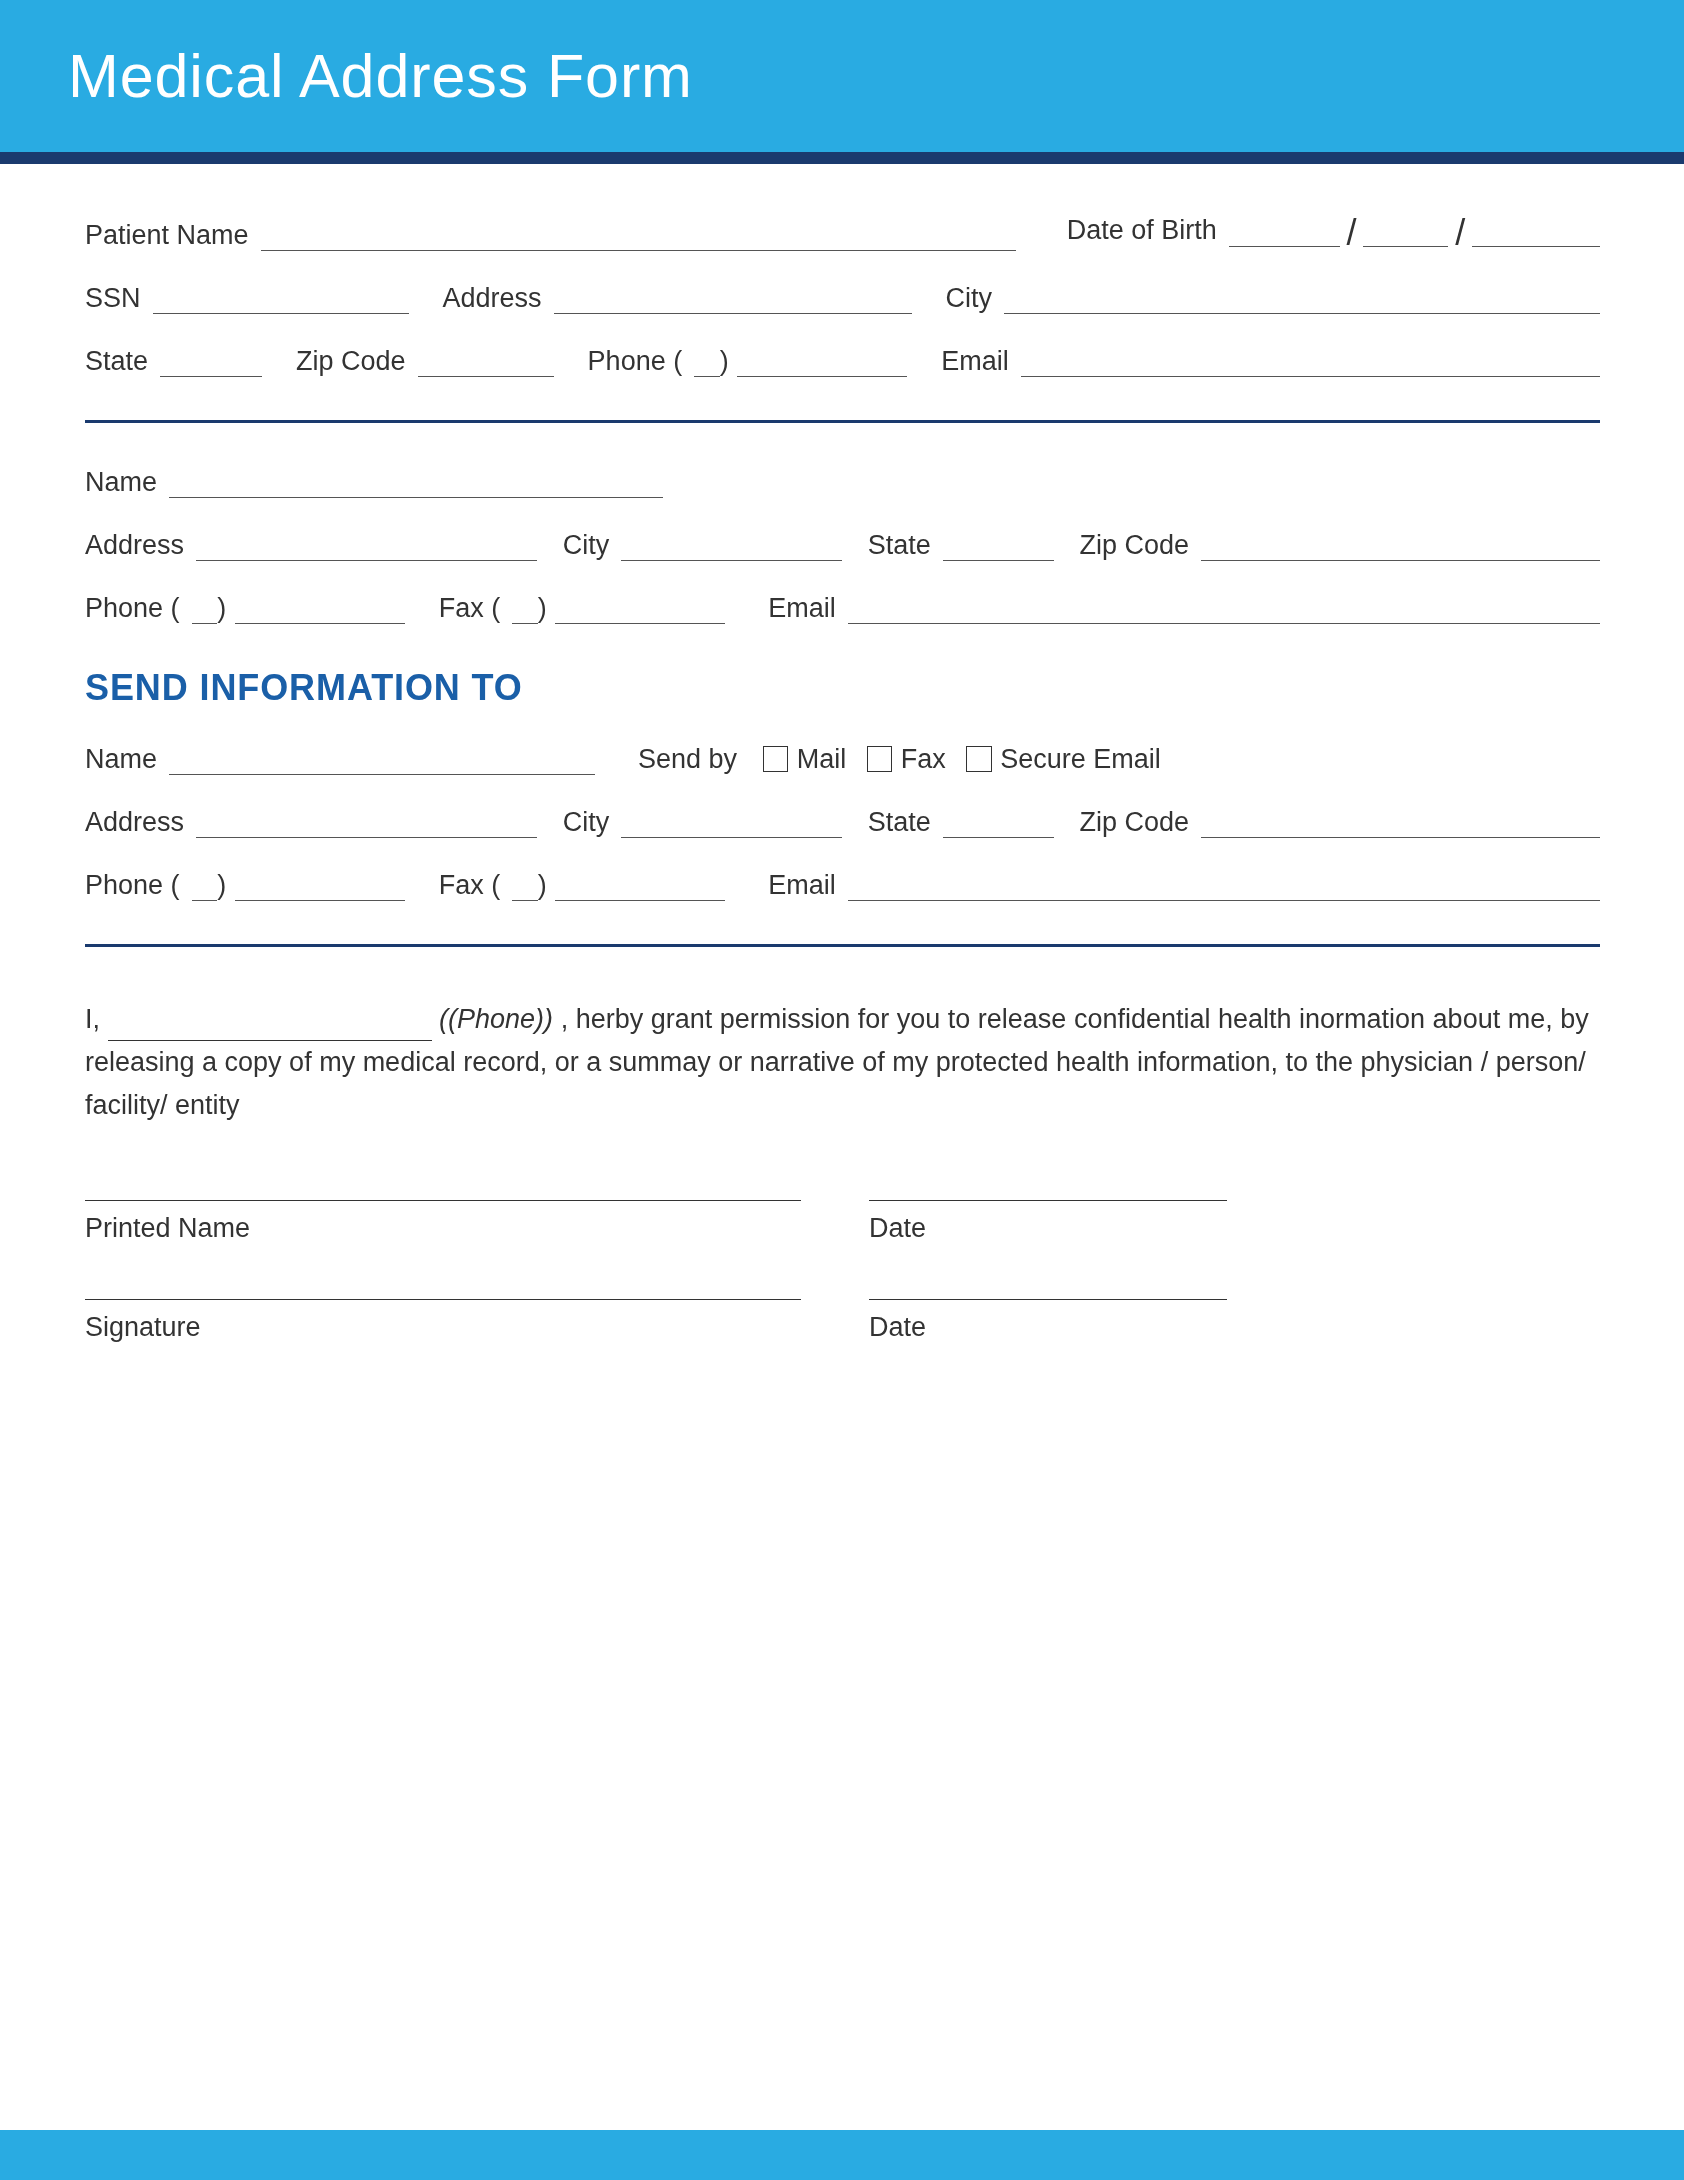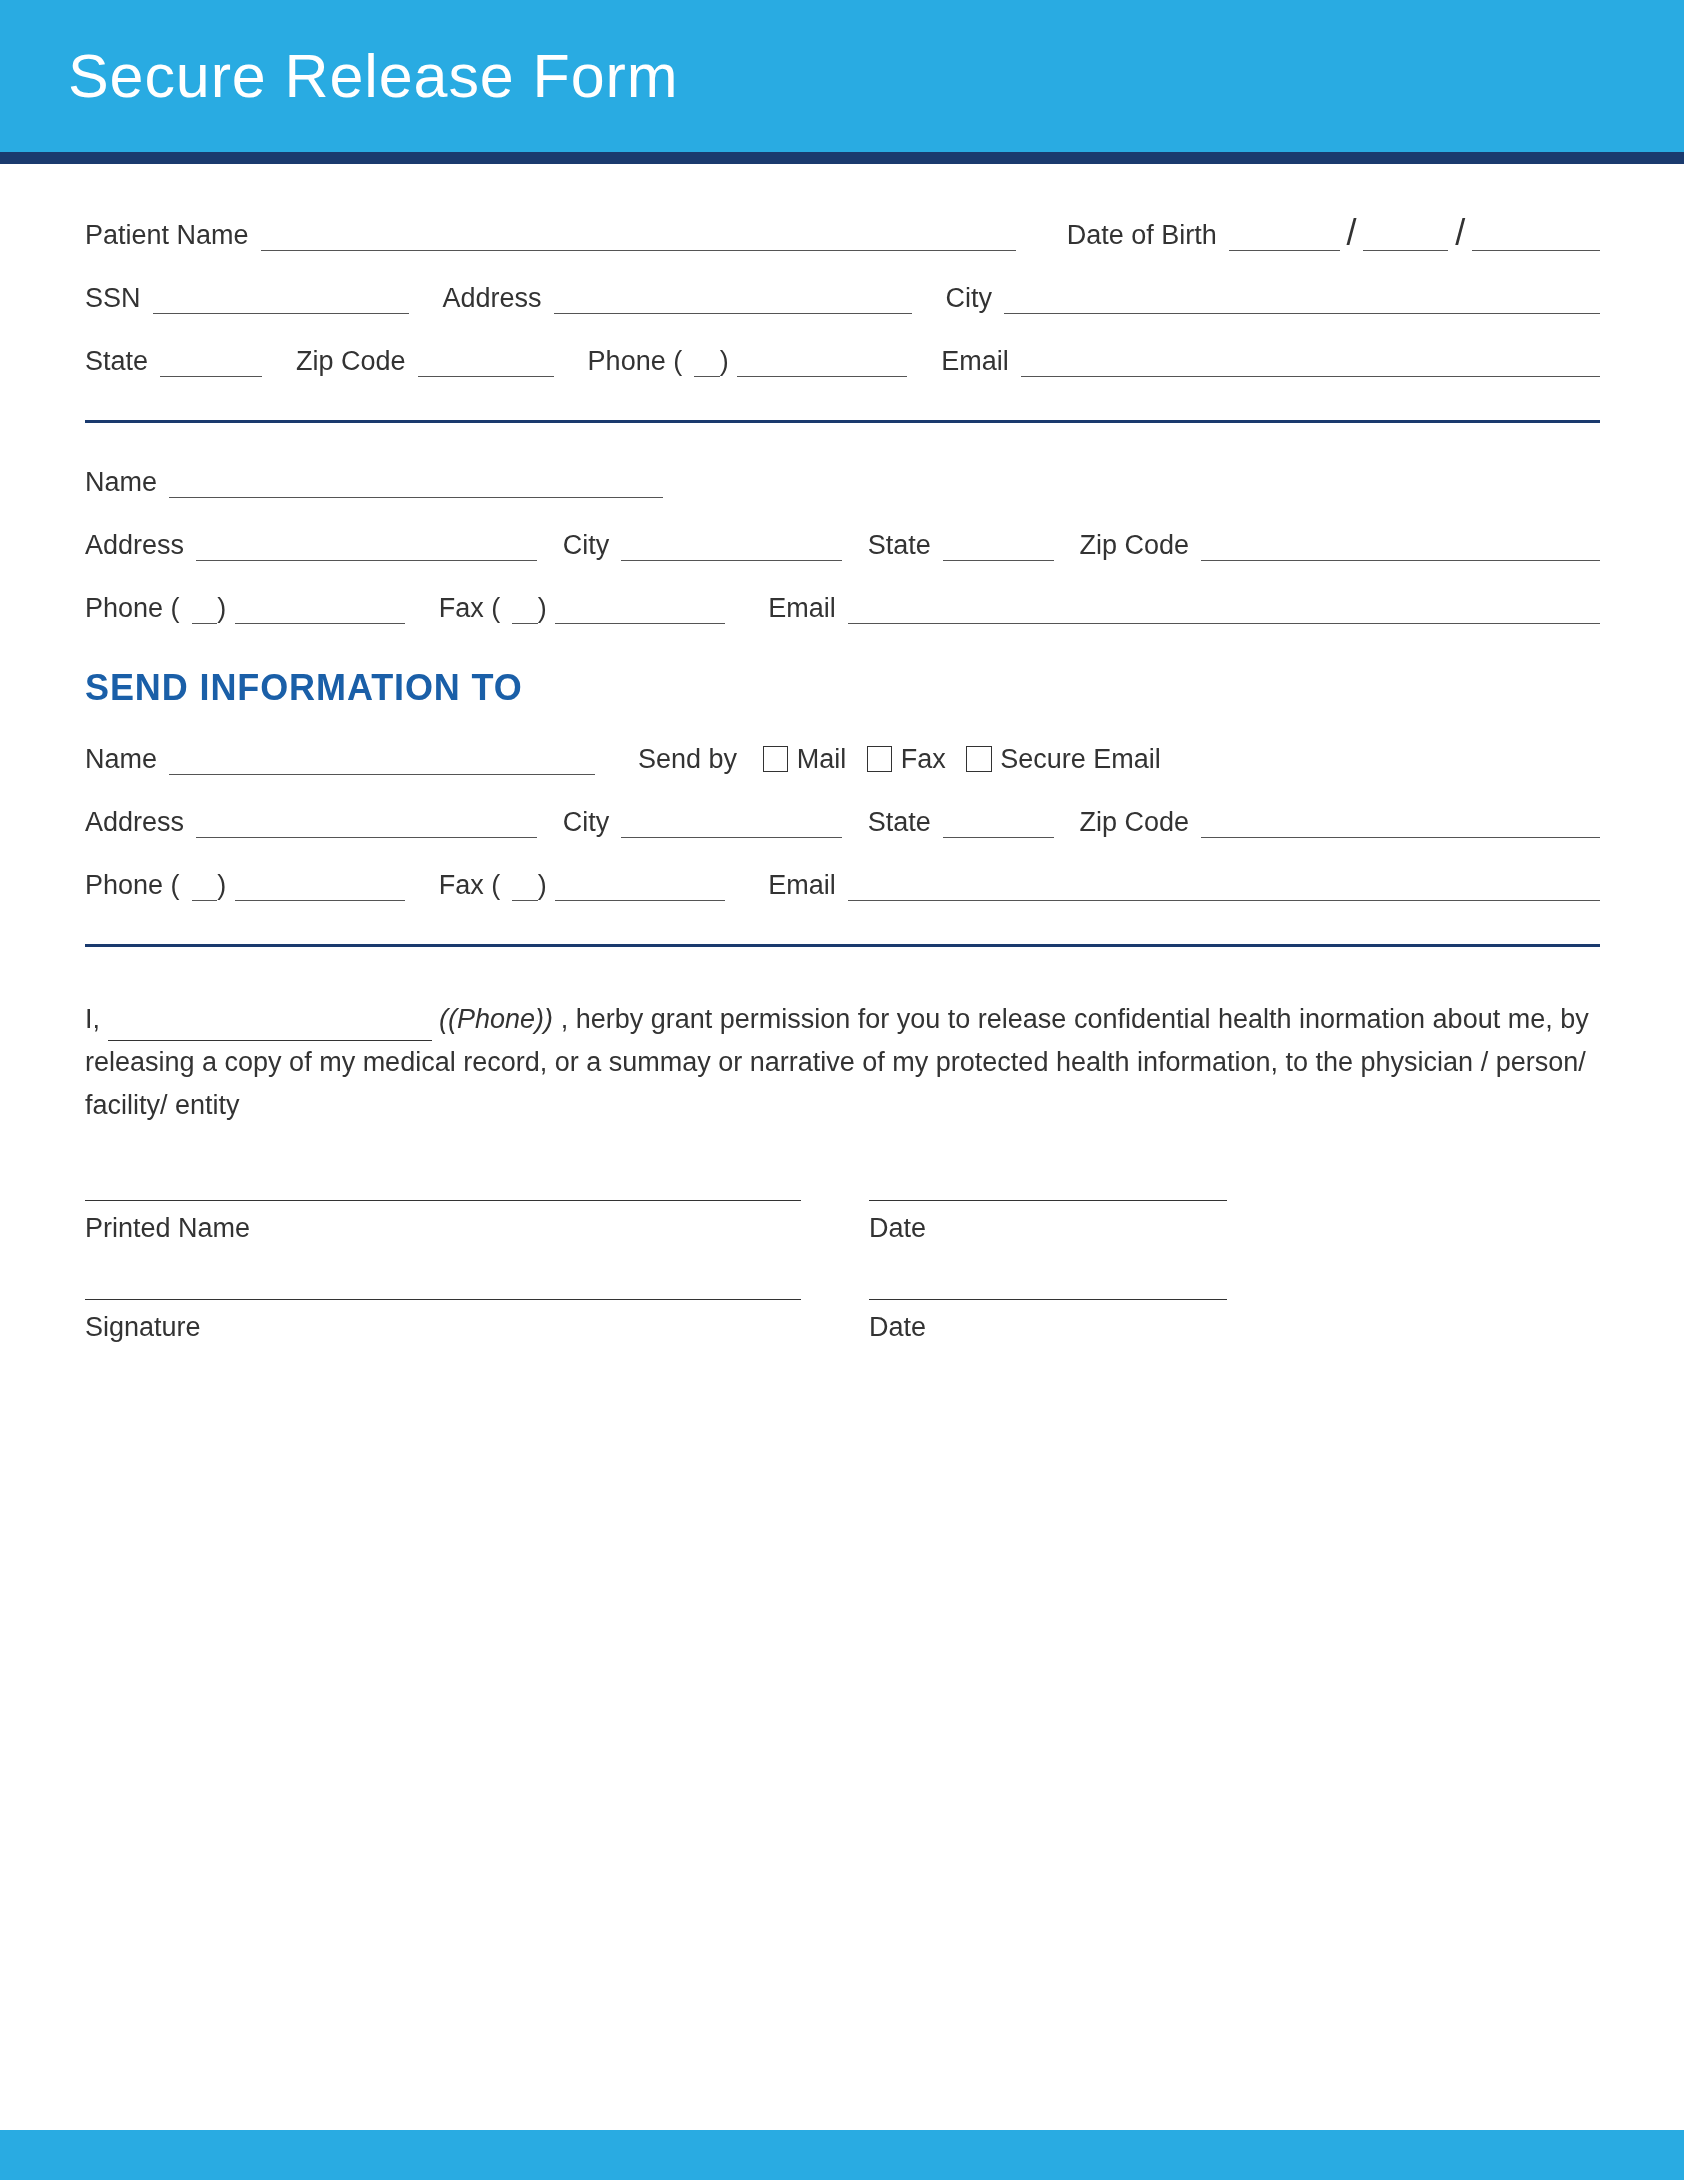--- a/index.html
+++ b/index.html
@@ -82,21 +82,21 @@
 
     .patient-row-1 .patient-name-group {
       display: flex;
       align-items: flex-end;
       flex: 1;
       margin-right: 51px;
     }
 
     .patient-row-1 .dob-group {
       display: flex;
-      align-items: flex-end;
+      align-items: flex-start;
       flex: 0 0 auto;
     }
 
     .dob-slash {
       font-size: 36px;
       color: #333;
       margin: 0 6.8px;
       line-height: 1;
     }
 
@@ -226,21 +226,21 @@
       height: 51px;
       margin-top: auto;
     }
   </style>
 </head>
 <body>
 
 <div class="page-wrapper">
 
   <div class="header">
-    <h1 class="header-title">Secure Release Form</h1>
+    <h1 class="header-title">Medical Address Form</h1>
   </div>
   <div class="header-divider"></div>
 
   <div class="main-content">
 
     <div class="patient-section">
 
       <div class="patient-row-1">
         <div class="patient-name-group">
           <span class="field-label">Patient Name</span>

